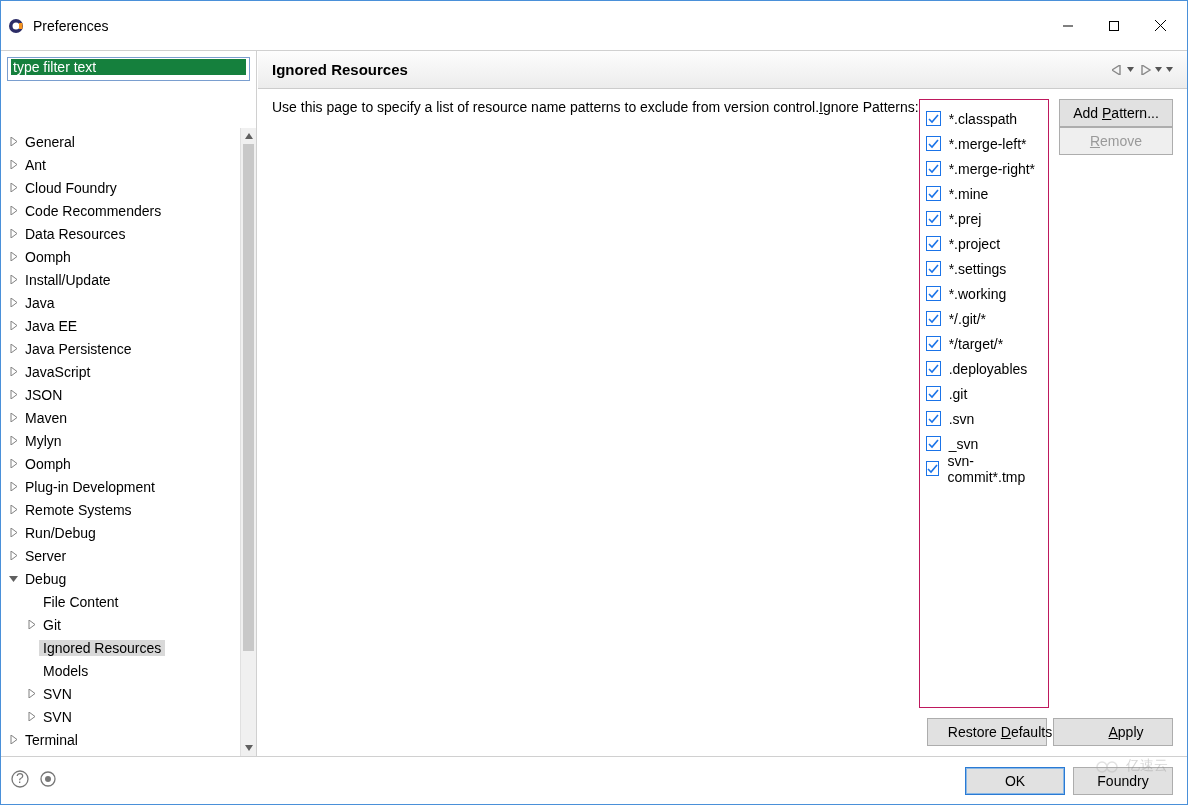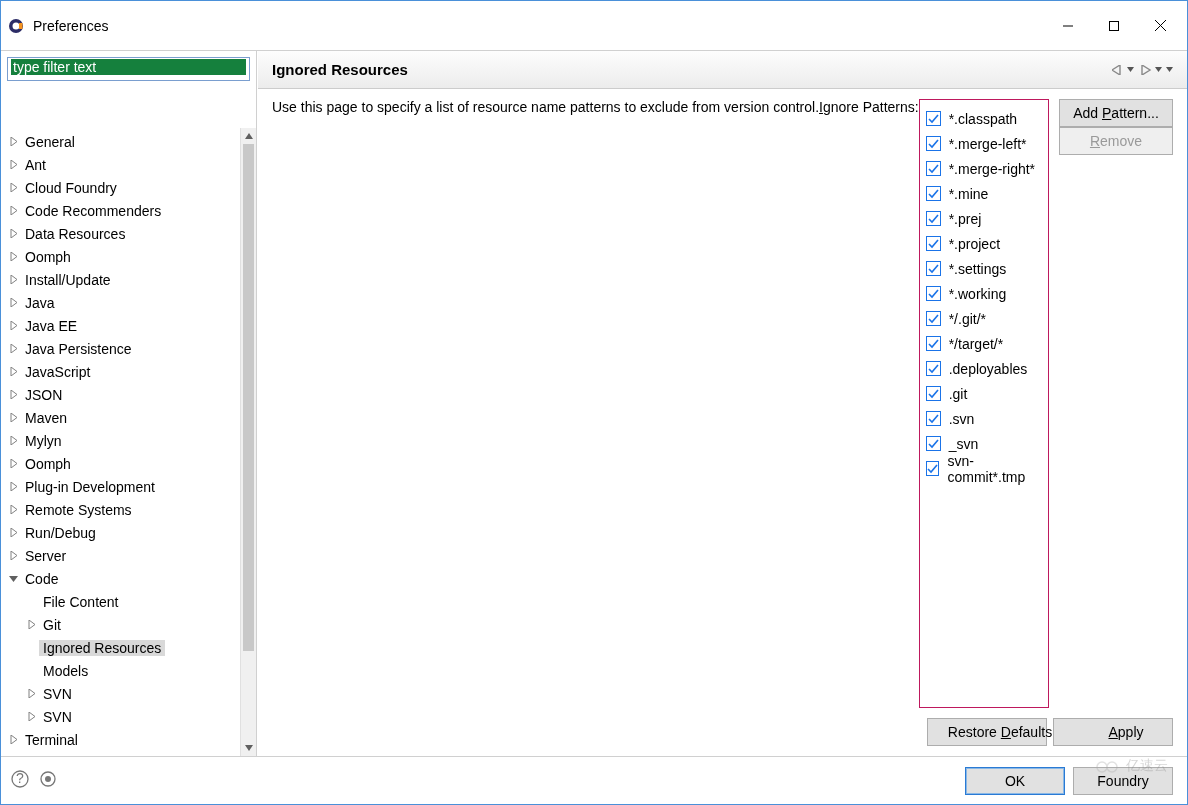--- a/index.html
+++ b/index.html
@@ -253,21 +253,21 @@
                 </svg>
               </span>
               <span class="label">Server</span>
             </div>
             <div class="tree-item indent-0">
               <span class="expander">
                 <svg width="9" height="9">
                   <polygon points="0,2 9,2 4.5,8" fill="#606060"></polygon>
                 </svg>
               </span>
-              <span class="label">Code</span>
+              <span class="label">Debug</span>
             </div>
             <div class="tree-item indent-1">
               <span class="expander"></span>
               <span class="label">File Content</span>
             </div>
             <div class="tree-item indent-1">
               <span class="expander">
                 <svg width="9" height="9">
                   <polygon points="2,0 8,4.5 2,9" fill="none" stroke="#808080" stroke-width="1"></polygon>
                 </svg>

